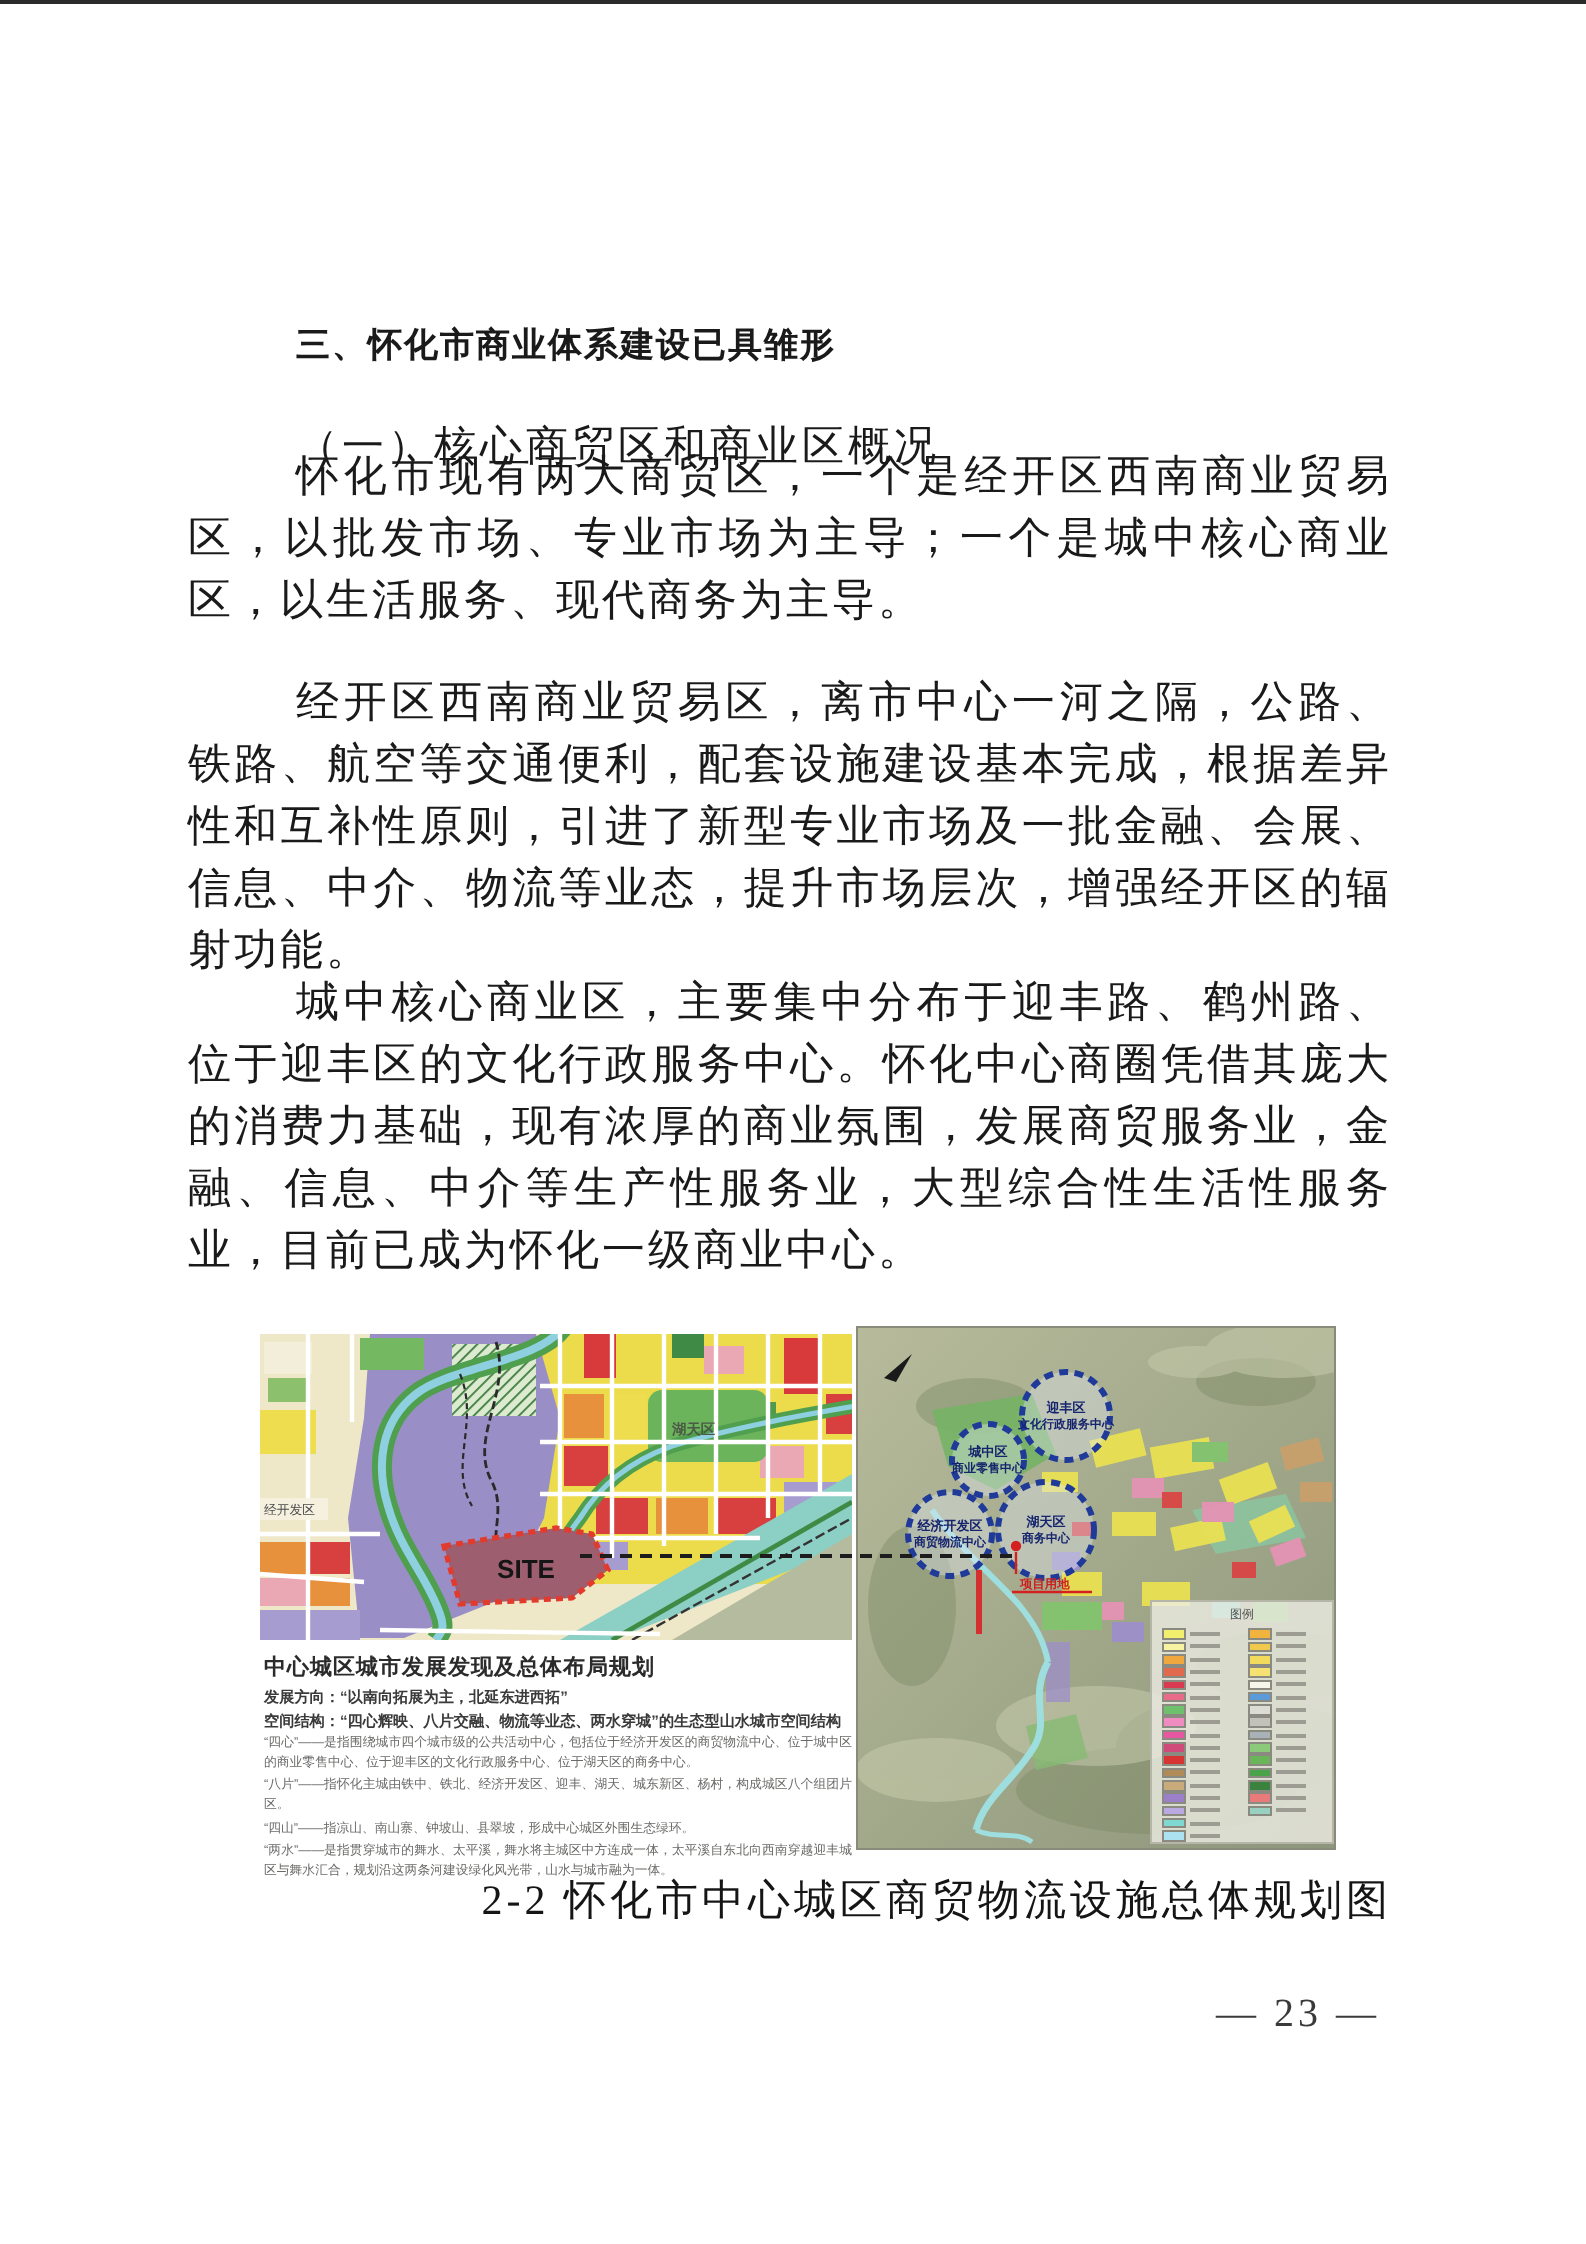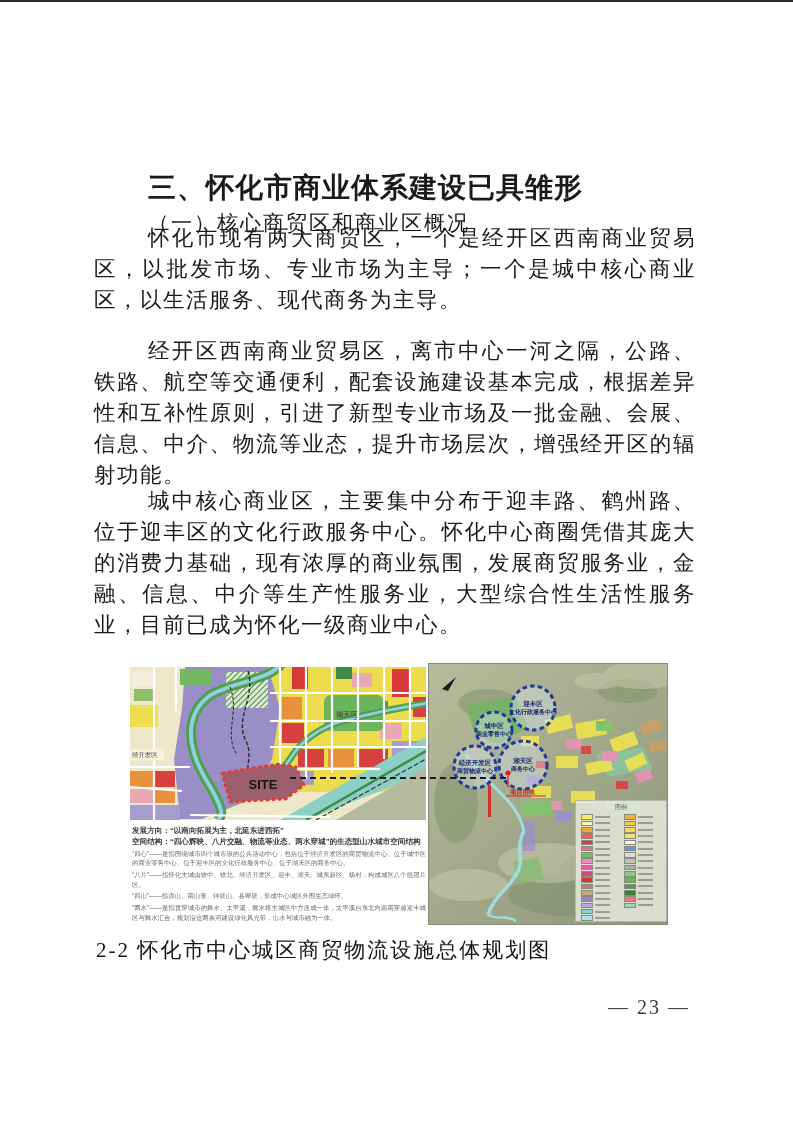--- a/index.html
+++ b/index.html
@@ -1,20 +1,20 @@
 <!DOCTYPE html>
 <html><head>
 <meta charset="utf-8">
 <style>
   html,body{margin:0;padding:0;}
   body{width:793px;height:1122px;background:#ffffff;position:relative;overflow:hidden;
        font-family:"Liberation Serif", serif;color:#1a1a1a;}
   .scan-edge{position:absolute;top:0;left:0;width:793px;height:2px;background:#2a2a2a;}
   .heading{position:absolute;left:148px;top:150px;font-family:"Liberation Sans", sans-serif;
-           font-weight:bold;font-size:28px;letter-spacing:1px;}
+           font-weight:bold;font-size:17px;letter-spacing:1px;}
   .subheading{position:absolute;left:148px;top:192px;font-size:21px;font-weight:400;letter-spacing:2px;}
   .para{position:absolute;left:94px;width:602px;font-size:21.5px;line-height:31px;
         text-align:justify;text-indent:54px;margin:0;letter-spacing:1.5px;}
   .p1{top:223px;} .p2{top:336px;} .p3{top:486px;}
   figure.fig{position:absolute;left:130px;top:663px;width:538px;height:266px;margin:0;}
   .left-map{position:absolute;left:0;top:4px;width:296px;height:153px;}
   .left-map svg{display:block;width:296px;height:153px;}
   .left-text{position:absolute;left:0;top:161px;width:296px;font-family:"Liberation Sans", sans-serif;}
   .tb-title{font-size:11px;font-weight:bold;color:#2b2b2b;margin:2px 0 3px 2px;letter-spacing:.5px;}
   .tb-bold{font-size:7.6px;font-weight:bold;color:#3a3a3a;margin:1.5px 0 0 2px;}
@@ -24,21 +24,21 @@
   .legend{position:absolute;left:147px;top:137px;width:92px;height:122px;
           background:rgba(236,236,226,0.82);border:.5px solid #b5b5a8;box-sizing:border-box;
           font-family:"Liberation Sans", sans-serif;}
   .lg-title{font-size:6px;color:#555;text-align:center;margin-top:2px;}
   .lg-cols{display:flex;gap:5px;padding:2px 4px 0 5px;}
   .lg-col{flex:1;}
   .lg-row{display:flex;align-items:center;height:6.3px;}
   .lg-sw{width:10px;height:3.6px;border:.4px solid #8a8a80;flex:none;}
   .lg-lb{width:15px;height:2px;background:#9c9c92;margin-left:2px;flex:none;}
   .connector{position:absolute;left:160px;top:114px;width:216px;border-top:2px dashed #1d1d1d;}
-  .caption{position:absolute;left:96px;top:936px;width:600px;text-align:left;
+  .caption{position:absolute;left:96px;top:936px;width:600px;text-align:right;
            font-size:21px;letter-spacing:2px;color:#151515;}
   .page-num{position:absolute;left:608px;top:996px;font-size:20px;color:#3a3a3a;letter-spacing:2px;}
   svg text{font-family:"Liberation Sans", sans-serif;}
 </style>
 </head>
 <body>
 
 <div class="scan-edge"></div>
 
 <h1 class="heading">三、怀化市商业体系建设已具雏形</h1>
@@ -126,20 +126,21 @@
       <polygon points="92,106 148,97 166,100 174,118 156,132 100,135" fill="#9d5e6f" stroke="#e23b2e" stroke-width="2.6" stroke-dasharray="3.5 2.6"></polygon>
       <text x="133" y="122" text-anchor="middle" font-size="13" font-weight="bold" fill="#151515">SITE</text>
 
       <rect x="0" y="82" width="34" height="11" fill="#f6f2e2" opacity="0.85"></rect>
       <text x="2" y="90" font-size="6.4" fill="#4a4a4a">经开发区</text>
       <text x="206" y="50" font-size="7.2" fill="#4a5a46" font-weight="bold">湖天区</text>
     </svg>
   </div>
 
   <div class="left-text">
+    <div class="tb-title">中心城区城市发展发现及总体布局规划</div>
     <div class="tb-bold">发展方向：“以南向拓展为主，北延东进西拓”</div>
     <div class="tb-bold">空间结构：“四心辉映、八片交融、物流等业态、两水穿城”的生态型山水城市空间结构</div>
     <div class="tb-item">“四心”——是指围绕城市四个城市级的公共活动中心，包括位于经济开发区的商贸物流中心、位于城中区的商业零售中心、位于迎丰区的文化行政服务中心、位于湖天区的商务中心。</div>
     <div class="tb-item">“八片”——指怀化主城由铁中、铁北、经济开发区、迎丰、湖天、城东新区、杨村，构成城区八个组团片区。</div>
     <div class="tb-item">“四山”——指凉山、南山寨、钟坡山、县翠坡，形成中心城区外围生态绿环。</div>
     <div class="tb-item">“两水”——是指贯穿城市的舞水、太平溪，舞水将主城区中方连成一体，太平溪自东北向西南穿越迎丰城区与舞水汇合，规划沿这两条河建设绿化风光带，山水与城市融为一体。</div>
   </div>
 
   <div class="right-map">
     <svg viewBox="0 0 240 262" preserveAspectRatio="none">

